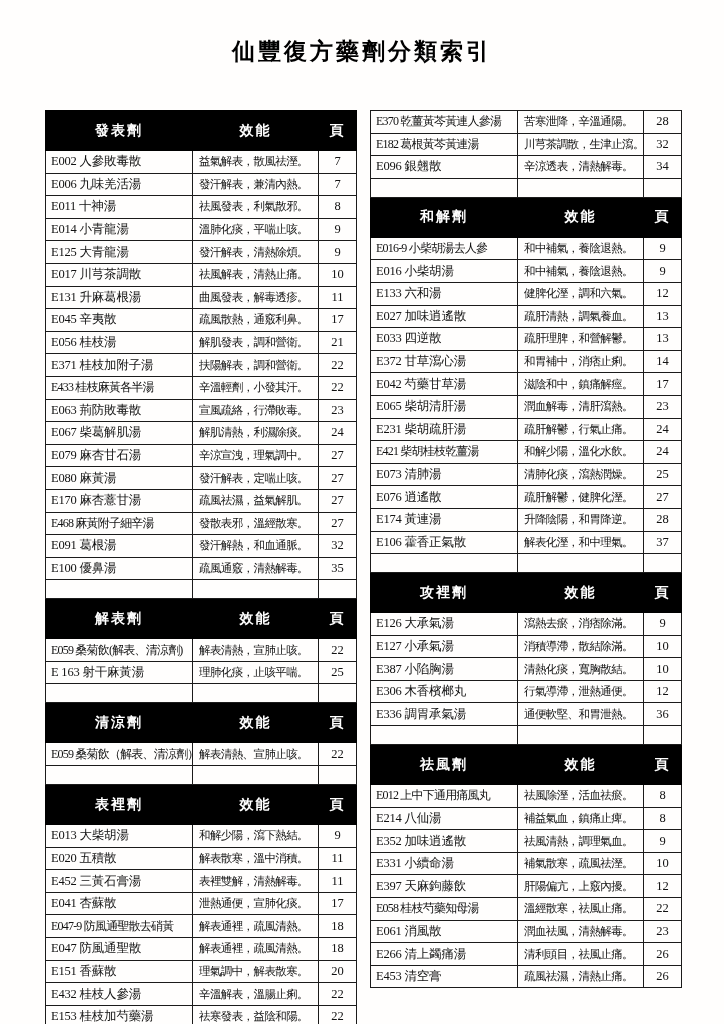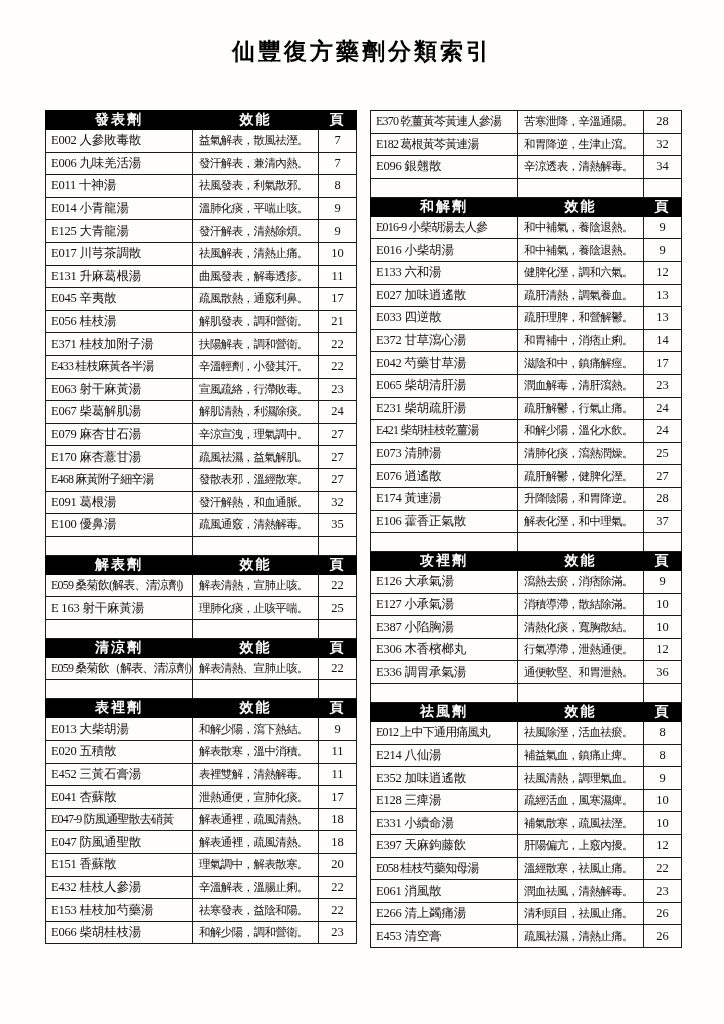--- a/index.html
+++ b/index.html
@@ -25,21 +25,21 @@
   }
   col.c-name { width:147px; }
   col.c-eff  { width:126px; }
   col.c-pg   { width:38px; }
   td, th { border:1px solid #1b1b1b; overflow:hidden; white-space:nowrap; vertical-align:middle; }
   tr.data { height:22.6px; }
   td.name { font-size:12.5px; padding-left:5px; letter-spacing:-0.2px; }
   td.name.tight { font-size:12px; letter-spacing:-0.8px; }
   td.eff  { font-size:11.5px; padding-left:6px; letter-spacing:-0.6px; }
   td.pg   { font-size:12.5px; text-align:center; }
-  tr.hdr  { height:19px; background:#000; color:#fff;font-family:Liberation Mono, monospace; }
+  tr.hdr  { height:40px; background:#000; color:#fff;font-family:Liberation Mono, monospace; }
   tr.hdr th { border-color:#000; font-size:14px; font-weight:bold; text-align:center; letter-spacing:2px; }
   tr.sp   { height:19px; }
   tr.sp td { background:#fffefd; }
 </style>
 </head>
 <body>
 
 <div class="page">
   <h1 class="title">仙豐復方藥劑分類索引</h1>
   <div class="columns">
@@ -104,32 +104,37 @@
             <td class="name">E371 桂枝加附子湯</td>
             <td class="eff">扶陽解表，調和營衛。</td>
             <td class="pg">22</td>
           </tr>
           <tr class="data">
             <td class="name tight">E433 桂枝麻黃各半湯</td>
             <td class="eff">辛溫輕劑，小發其汗。</td>
             <td class="pg">22</td>
           </tr>
           <tr class="data">
-            <td class="name">E063 射干麻黃湯</td>
+            <td class="name">E063 荊防敗毒散</td>
             <td class="eff">宣風疏絡，行滯敗毒。</td>
             <td class="pg">23</td>
           </tr>
           <tr class="data">
             <td class="name">E067 柴葛解肌湯</td>
             <td class="eff">解肌清熱，利濕除痰。</td>
             <td class="pg">24</td>
           </tr>
           <tr class="data">
             <td class="name">E079 麻杏甘石湯</td>
             <td class="eff">辛涼宣洩，理氣調中。</td>
+            <td class="pg">27</td>
+          </tr>
+          <tr class="data">
+            <td class="name">E080 麻黃湯</td>
+            <td class="eff">發汗解表，定喘止咳。</td>
             <td class="pg">27</td>
           </tr>
           <tr class="data">
             <td class="name">E170 麻杏薏甘湯</td>
             <td class="eff">疏風祛濕，益氣解肌。</td>
             <td class="pg">27</td>
           </tr>
           <tr class="data">
             <td class="name tight">E468 麻黃附子細辛湯</td>
             <td class="eff">發散表邪，溫經散寒。</td>
@@ -249,21 +254,21 @@
           <col class="c-pg">
         </colgroup>
       <tbody>
           <tr class="data">
             <td class="name tight">E370 乾薑黃芩黃連人參湯</td>
             <td class="eff">苦寒泄降，辛溫通陽。</td>
             <td class="pg">28</td>
           </tr>
           <tr class="data">
             <td class="name tight">E182 葛根黃芩黃連湯</td>
-            <td class="eff">和胃降逆，生津止瀉。</td>
+            <td class="eff">川芎茶調散，生津止瀉。</td>
             <td class="pg">32</td>
           </tr>
           <tr class="data">
             <td class="name">E096 銀翹散</td>
             <td class="eff">辛涼透表，清熱解毒。</td>
             <td class="pg">34</td>
           </tr>
           <tr class="sp">
             <td></td>
             <td></td>
@@ -396,25 +401,20 @@
           </tr>
           <tr class="data">
             <td class="name">E214 八仙湯</td>
             <td class="eff">補益氣血，鎮痛止痺。</td>
             <td class="pg">8</td>
           </tr>
           <tr class="data">
             <td class="name">E352 加味逍遙散</td>
             <td class="eff">祛風清熱，調理氣血。</td>
             <td class="pg">9</td>
-          </tr>
-          <tr class="data">
-            <td class="name">E128 三痺湯</td>
-            <td class="eff">疏經活血，風寒濕痺。</td>
-            <td class="pg">10</td>
           </tr>
           <tr class="data">
             <td class="name">E331 小續命湯</td>
             <td class="eff">補氣散寒，疏風祛溼。</td>
             <td class="pg">10</td>
           </tr>
           <tr class="data">
             <td class="name">E397 天麻鉤藤飲</td>
             <td class="eff">肝陽偏亢，上竅內擾。</td>
             <td class="pg">12</td>

